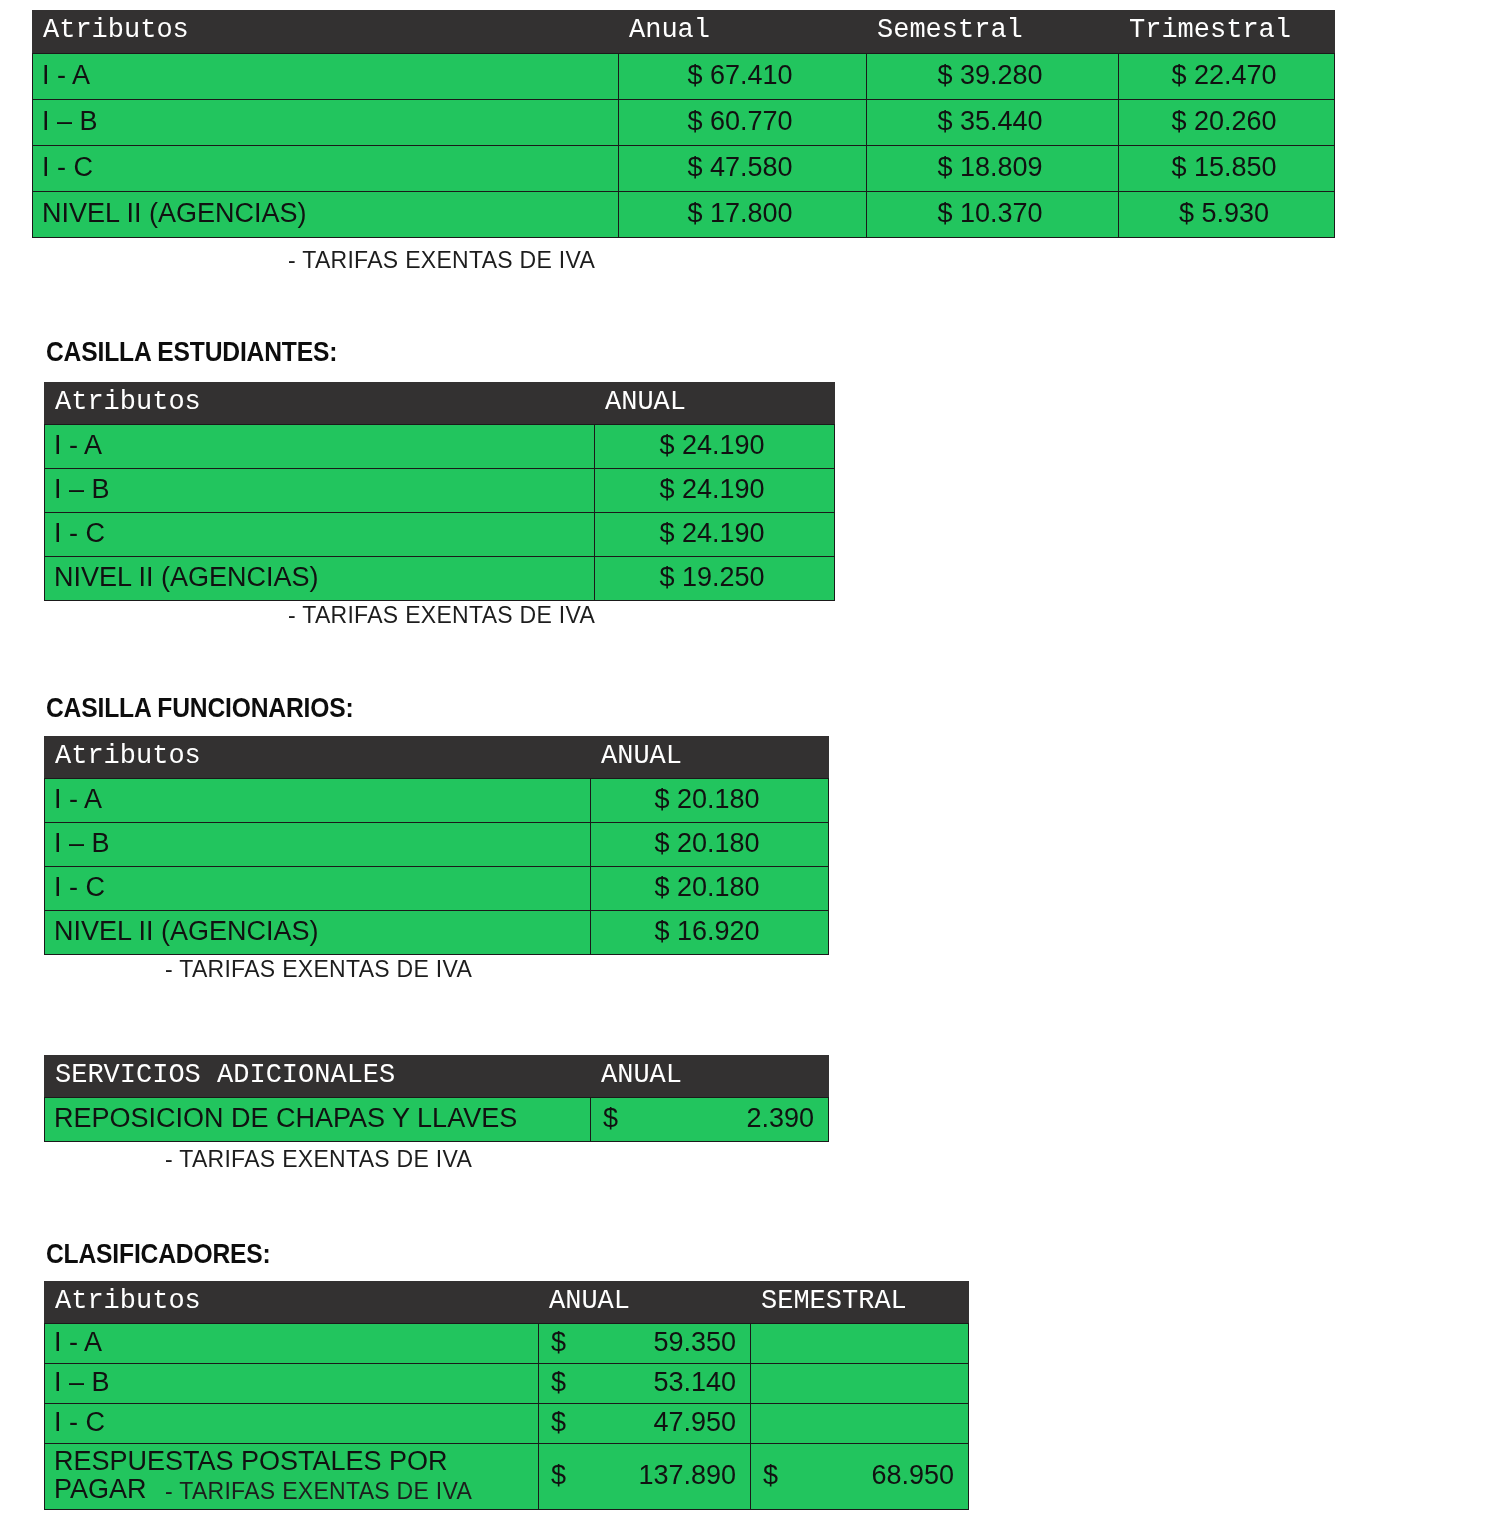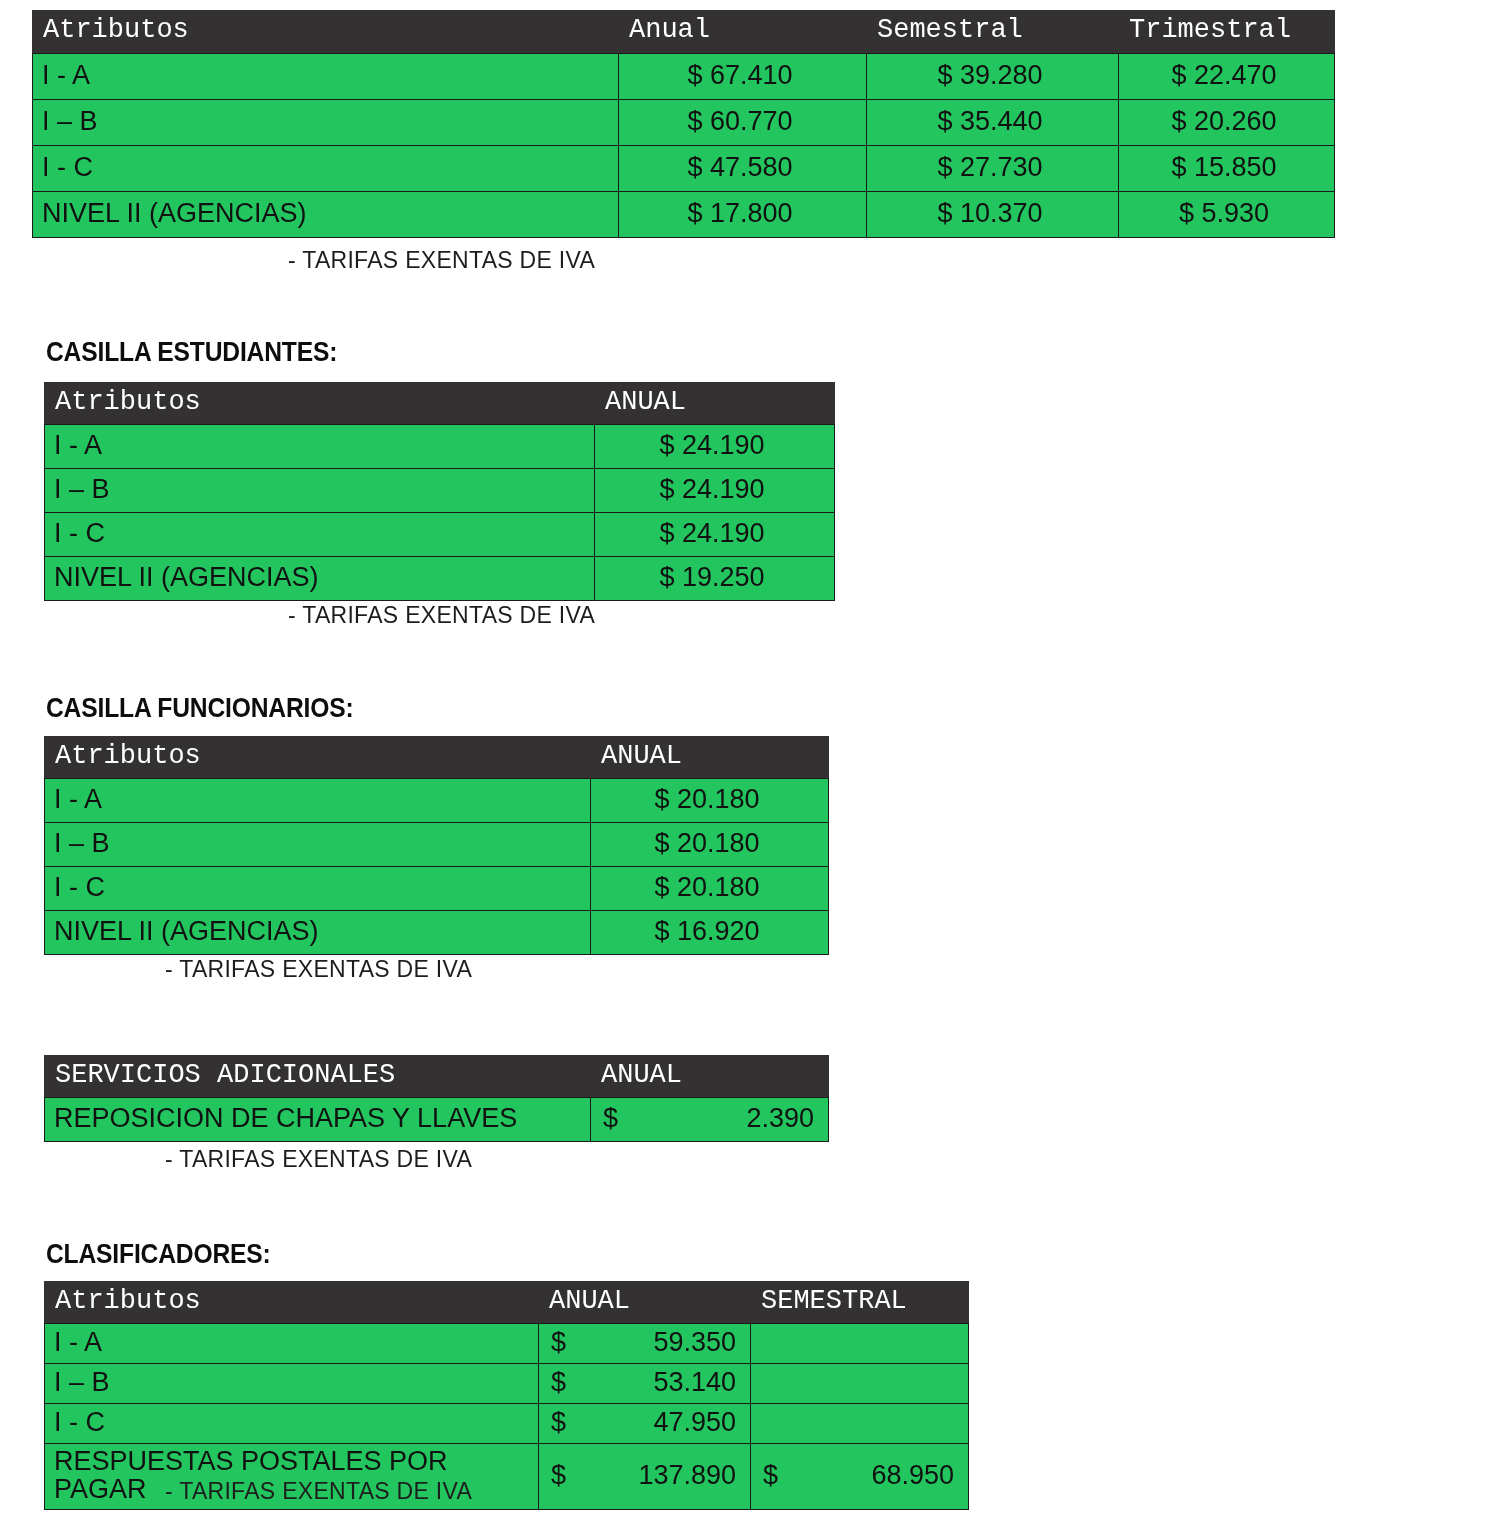--- a/index.html
+++ b/index.html
@@ -161,21 +161,21 @@
           </td>
       </tr>
       <tr style="height:46px;">
         <td class="attr">
             <span class="cell">I - C</span>
           </td>
         <td class="money">
             <span class="cell">$ 47.580</span>
           </td>
         <td class="money">
-            <span class="cell">$ 27.730</span>
+            <span class="cell">$ 18.809</span>
           </td>
         <td class="money">
             <span class="cell">$ 15.850</span>
           </td>
       </tr>
       <tr style="height:46px;">
         <td class="attr">
             <span class="cell">NIVEL II (AGENCIAS)</span>
           </td>
         <td class="money">

